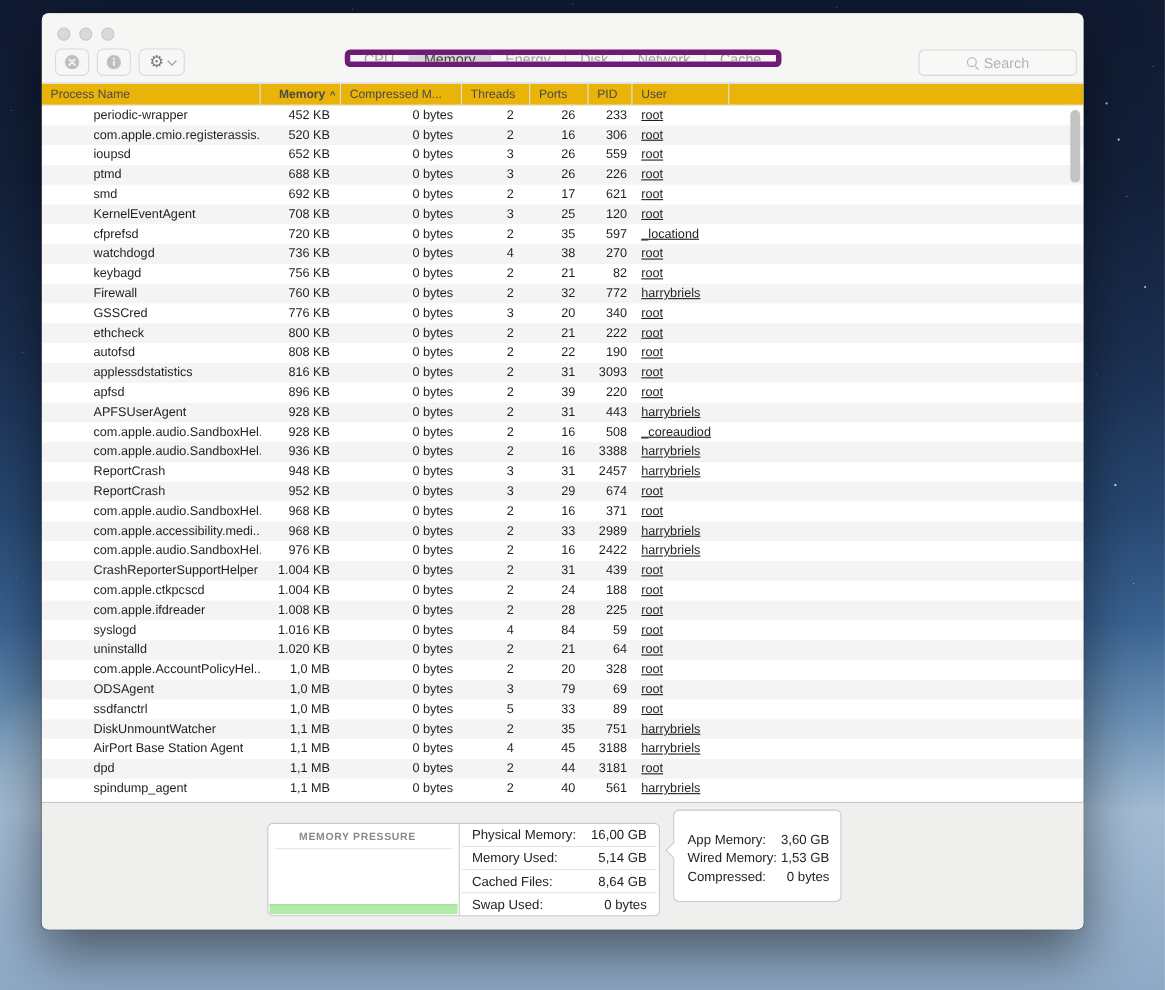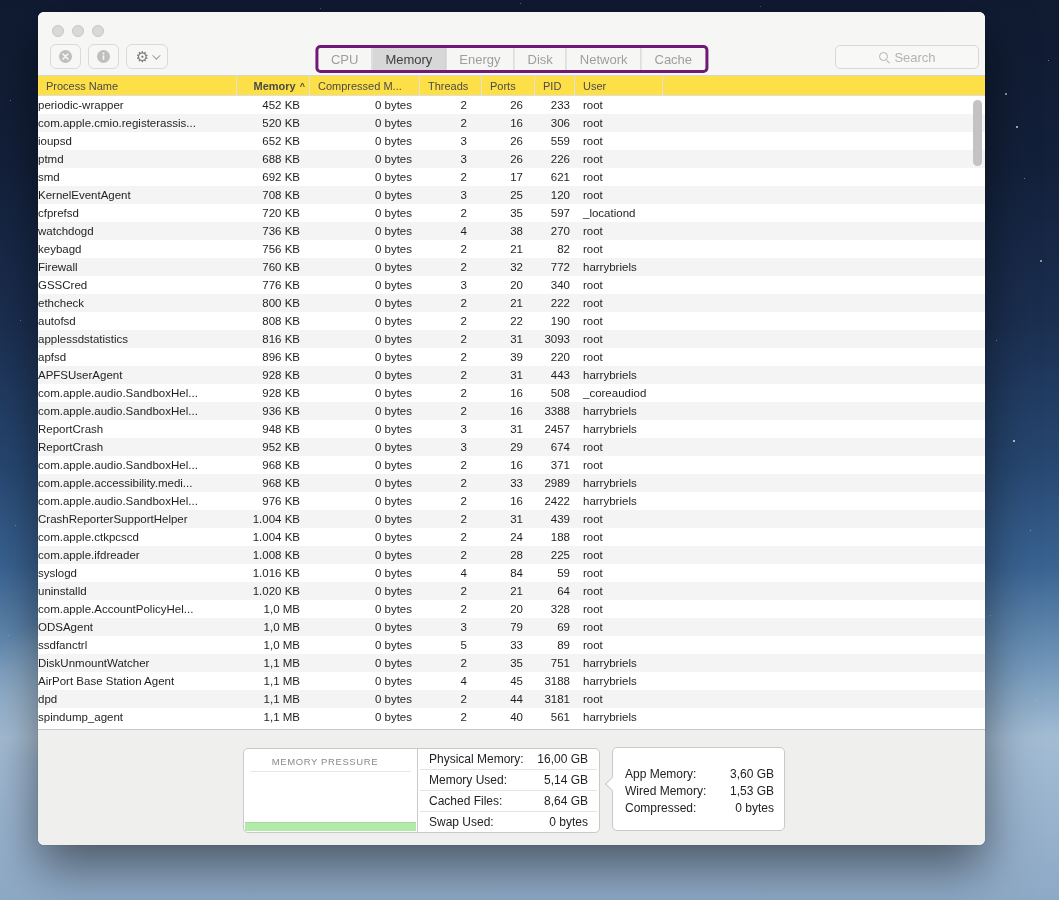--- a/index.html
+++ b/index.html
@@ -36,94 +36,94 @@
     display: flex; align-items: center; justify-content: center; gap: 3px;
   }
   .btn-quit { left: 12px; width: 31px; }
   .btn-info { left: 50px; width: 31px; }
   .btn-gear { left: 88px; width: 42px; }
   .gear-glyph { font-size: 15px; color: #7d7d7d; line-height: 1; }
   .chev { width: 6px; height: 6px; border-right: 1.5px solid #9a9a9a; border-bottom: 1.5px solid #9a9a9a; transform: rotate(45deg) translateY(-2px); }
   
   .segmented {
     position: absolute; top: 33px; left: 50%; transform: translateX(-50%);
-    display: flex; border: 3px solid #701a75; border-radius: 5px; overflow: hidden;
-    height: 28px; background: #f6f6f5;
+    display: flex; border: 5px solid #701a75; border-radius: 5px; overflow: hidden;
+    height: 16px; background: #f6f6f5;
   }
   .seg {
     padding: 0 13px; font-size: 13px; color: #9e9e9e; display: flex; align-items: center;
     border-right: 1px solid #cdcdcd; cursor: default; white-space: nowrap;
   }
   .seg:last-child { border-right: none; }
   .seg.selected { background: #d7d7d7; color: #3d3d3d; }
   
   .search {
     position: absolute; top: 33px; right: 6px; width: 144px; height: 24px;
     border: 1px solid #d8d8d8; border-radius: 5px; background: #f8f8f7;
     display: flex; align-items: center; justify-content: center; gap: 4px;
     color: #b3b3b3; font-size: 13px;
   }
   .mag { position: relative; width: 12px; height: 12px; flex: 0 0 auto; }
   .mag::before { content: ""; position: absolute; left: 1px; top: 1px; width: 7px; height: 7px; border: 1.4px solid #b3b3b3; border-radius: 50%; }
   .mag::after { content: ""; position: absolute; left: 8.5px; top: 8.5px; width: 4px; height: 1.4px; background: #b3b3b3; transform: rotate(45deg); transform-origin: 0 0; }
 
   
   .grid-row { display: grid; grid-template-columns: 199px 73px 110px 62px 53px 40px 88px 1fr; }
-  .thead { height: 20px; background: #fde047; border-bottom: 1px solid #dedede; }
+  .thead { height: 20px; background: #eab308; border-bottom: 1px solid #dedede; }
   .th {
     font-size: 11px; color: #4a4a4a; display: flex; align-items: center;
     border-right: 1px solid #e1e1e1; padding: 0 8px; white-space: nowrap; overflow: hidden;
   }
   .th:last-child { border-right: none; }
   .th.r { justify-content: flex-end; padding-right: 4px; }
   .th.sorted { font-weight: bold; }
   .sort-arrow { font-size: 9px; margin-left: 4px; color: #4a4a4a; }
   .tbody { position: relative; }
   .row { height: 18px; font-size: 11.5px; color: #1f1f1f; background: #fff; }
   .row.alt { background: #f4f4f4; }
   .cell { display: flex; align-items: center; white-space: nowrap; overflow: hidden; }
-  .c-name { }
+  .c-name { padding-left: 47px; }
   .c-mem { justify-content: flex-end; padding-right: 10px; }
   .c-comp { justify-content: flex-end; padding-right: 8px; }
   .c-thr { justify-content: flex-end; padding-right: 15px; }
   .c-ports { justify-content: flex-end; padding-right: 12px; }
   .c-pid { justify-content: flex-end; padding-right: 5px; }
-  .c-user { padding-left: 8px; }
+  .c-user { padding-left: 8px; text-decoration: underline; }
   .scroll-thumb {
     position: absolute; right: 3px; top: 88px; width: 9px; height: 66px;
     background: #c3c3c3; border-radius: 5px;
   }
 
   
   .footer {
     position: absolute; left: 0; right: 0; bottom: 0; height: 116px;
     background: #efefee; border-top: 1px solid #c9c9c9;
   }
   .pressure-box {
     position: absolute; left: 205px; top: 18px; width: 357px; height: 85px;
     background: #fff; border: 1px solid #c9c9c9; border-radius: 5px; display: flex;
   }
   .graph { position: relative; width: 174px; border-right: 1px solid #c9c9c9; }
   .pressure-title {
     position: absolute; top: 7px; left: 0; right: 11px; text-align: center;
-    font-size: 9.5px; font-weight: normal; letter-spacing: 0.6px; color: #8a8a8a;
+    font-size: 9.5px; font-weight: bold; letter-spacing: 0.6px; color: #8a8a8a;
   }
   .gridline { position: absolute; left: 6px; right: 6px; top: 22px; height: 1px; background: #e6e6e6; }
   .pressure-bar {
     position: absolute; left: 1px; right: 1px; bottom: 1px; height: 9px;
     background: #b2eba9; border-top: 1px solid #9fdd97;
   }
   .stats { flex: 1; display: flex; flex-direction: column; padding: 0 2px; }
   .stat-row {
     flex: 1; display: flex; align-items: center; justify-content: space-between;
     padding: 0 9px; font-size: 12px; color: #222; border-bottom: 1px solid #e4e4e4;
   }
   .stat-row:last-child { border-bottom: none; }
   .right-box {
-    position: absolute; left: 574px; top: 17px; width: 173px; height: 84px;
+    position: absolute; left: 574px; top: 6px; width: 153px; height: 84px;
     background: #fff; border: 1px solid #c9c9c9; border-radius: 5px;
   }
   .right-box .tail {
     position: absolute; left: -6px; top: 31px; width: 10px; height: 10px;
     background: #fff; border-left: 1px solid #c9c9c9; border-bottom: 1px solid #c9c9c9;
     transform: rotate(45deg);
   }
   .right-stats { position: absolute; left: 12px; right: 10px; top: 17px; }
   .right-stat { display: flex; justify-content: space-between; font-size: 12px; color: #222; height: 17px; align-items: center; }
 

